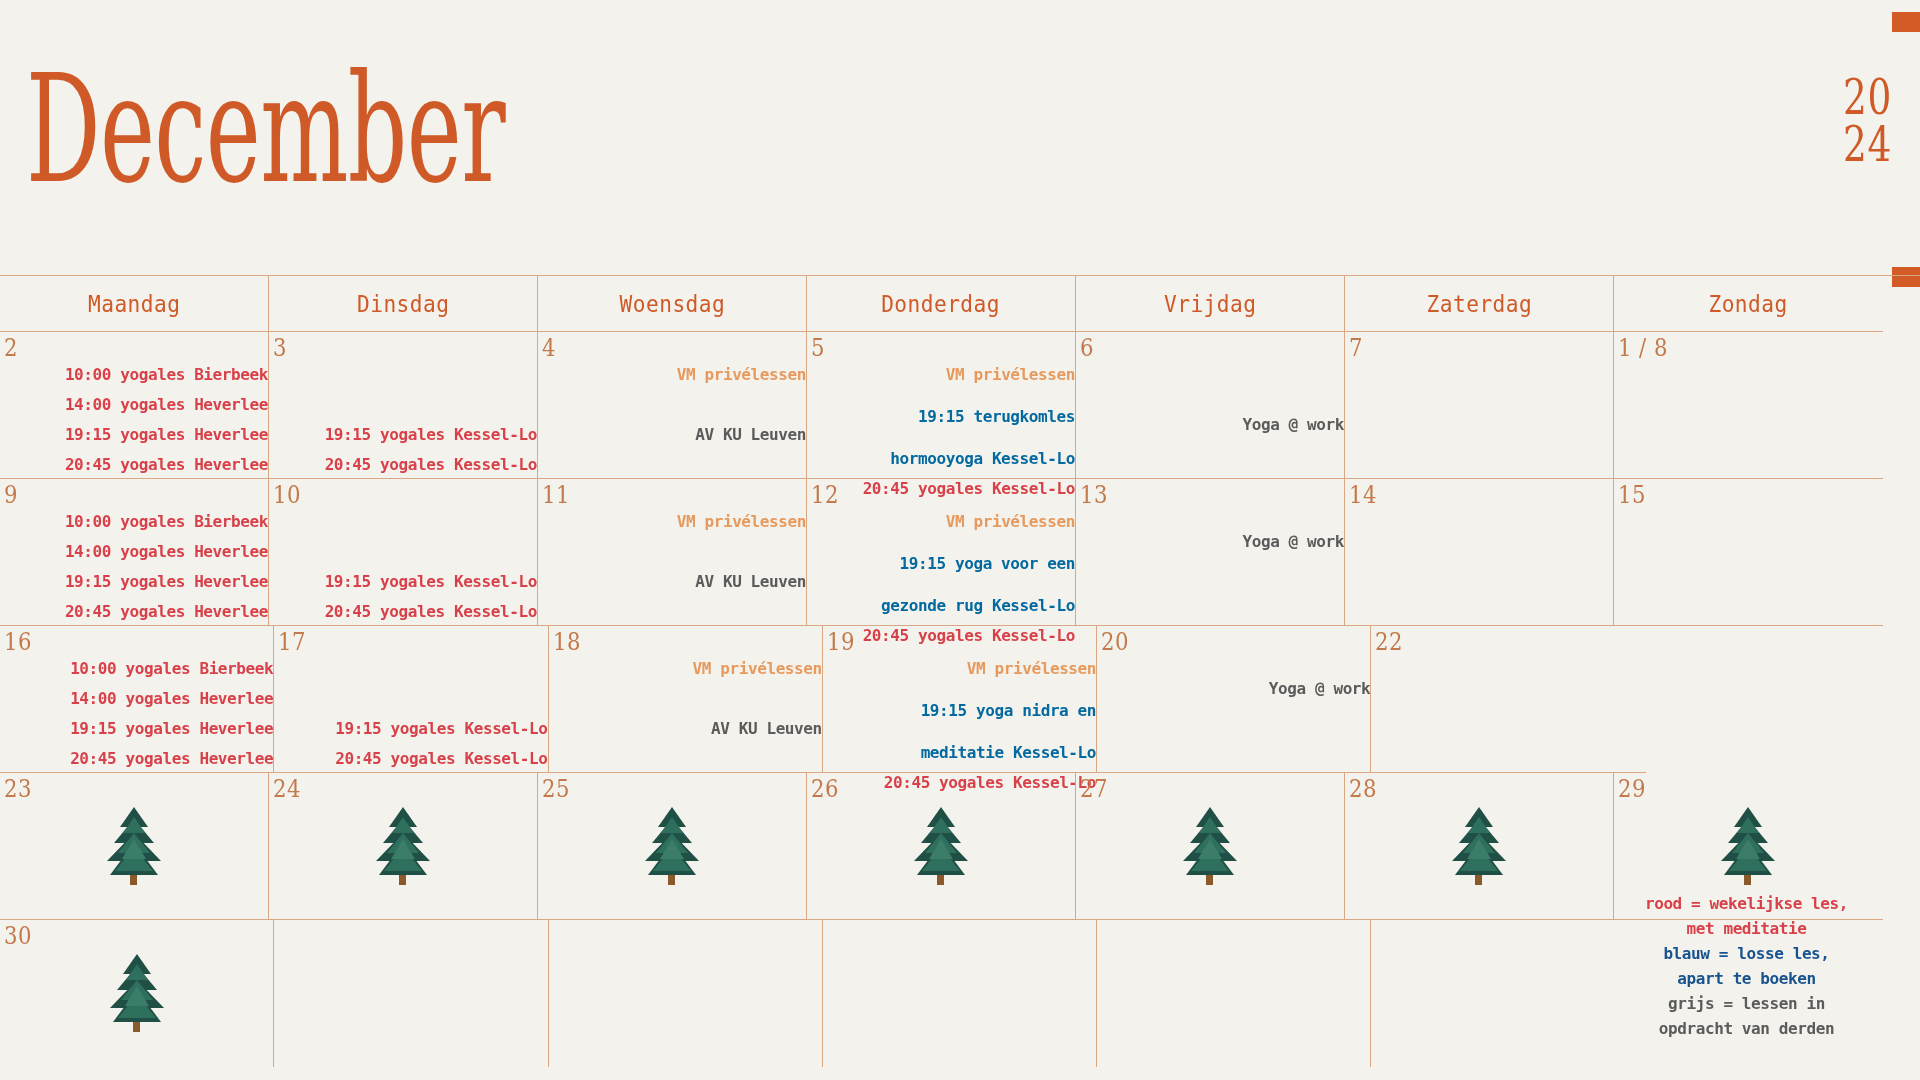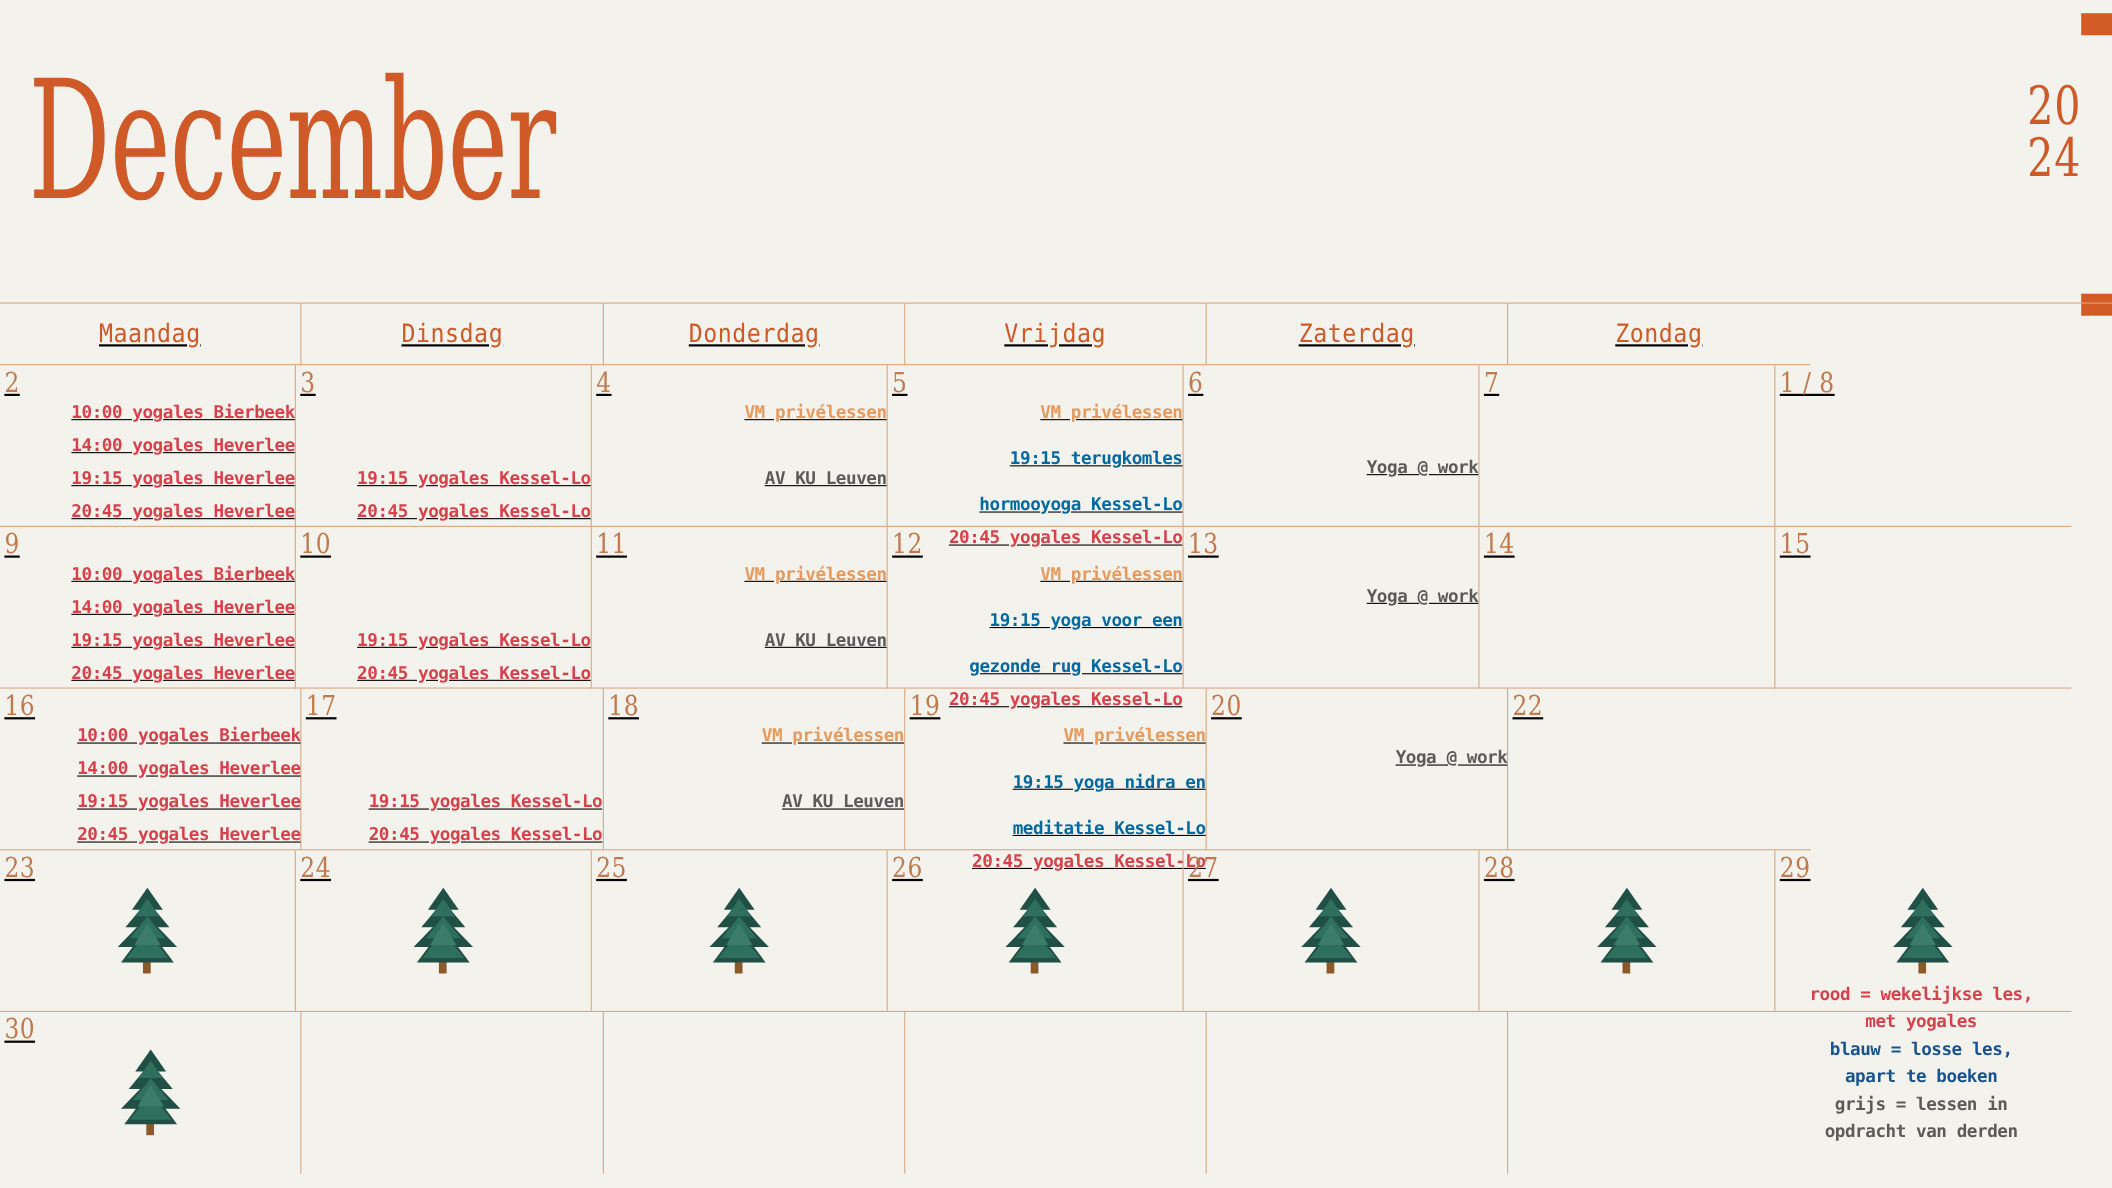--- a/index.html
+++ b/index.html
@@ -40,21 +40,21 @@
   .accent-bar{position:absolute;background:#d25b26;}
   #accent-top{right:0;top:0;width:28px;height:20px;}
   #accent-mid{right:0;top:255px;width:28px;height:20px;}
 
   
   #calendar{
     position:absolute;left:0;top:275px;width:1920px;
     border-top:1.3px solid #d9a882;
     border-collapse:collapse;
   }
-  .row{display:flex;width:1883px;text-decoration:underline;}
+  .row{display:flex;width:1883px;}
   .cell{
     width:274.28px;
     box-sizing:border-box;
     border-right:1.3px solid #d9a882;
     border-bottom:1.3px solid #d9a882;
     position:relative;
     overflow:visible;
   }
   .cell:last-child{border-right:none;}
   
@@ -147,20 +147,23 @@
 
 <div id="calendar">
   <div class="row" id="weekday-row">
       <div class="cell">
         <span class="weekday-label">Maandag</span>
       </div>
       <div class="cell">
         <span class="weekday-label">Dinsdag</span>
       </div>
       <div class="cell">
+        <span class="weekday-label">Woensdag</span>
+      </div>
+      <div class="cell">
         <span class="weekday-label">Donderdag</span>
       </div>
       <div class="cell">
         <span class="weekday-label">Vrijdag</span>
       </div>
       <div class="cell">
         <span class="weekday-label">Zaterdag</span>
       </div>
       <div class="cell">
         <span class="weekday-label">Zondag</span>
@@ -419,21 +422,21 @@
     <polygon points="36,30 63,58 9,58" fill="#1f4f45"></polygon>
     <polygon points="36,40 60,72 12,72" fill="#1f4f45"></polygon>
     <polygon points="36,14 47,30 25,30" fill="#2e6f5e"></polygon>
     <polygon points="36,30 52,50 20,50" fill="#2e6f5e"></polygon>
     <polygon points="36,44 55,68 17,68" fill="#2e6f5e"></polygon>
     <polygon points="36,36 48,56 24,56" fill="#3c7d69"></polygon>
   </svg>
           </div>
           <div class="legend" style="top: 118px;">
             <span class="ln red">rood = wekelijkse les,</span>
-            <span class="ln red">met yogales</span>
+            <span class="ln red">met meditatie</span>
             <span class="ln blue">blauw = losse les,</span>
             <span class="ln blue">apart te boeken</span>
             <span class="ln gray">grijs = lessen in</span>
             <span class="ln gray">opdracht van derden</span>
           </div>
         </div>
       </div>
       <div class="row row-xmas row-last">
         <div class="cell day-cell">
           <span class="daynum">30</span>

